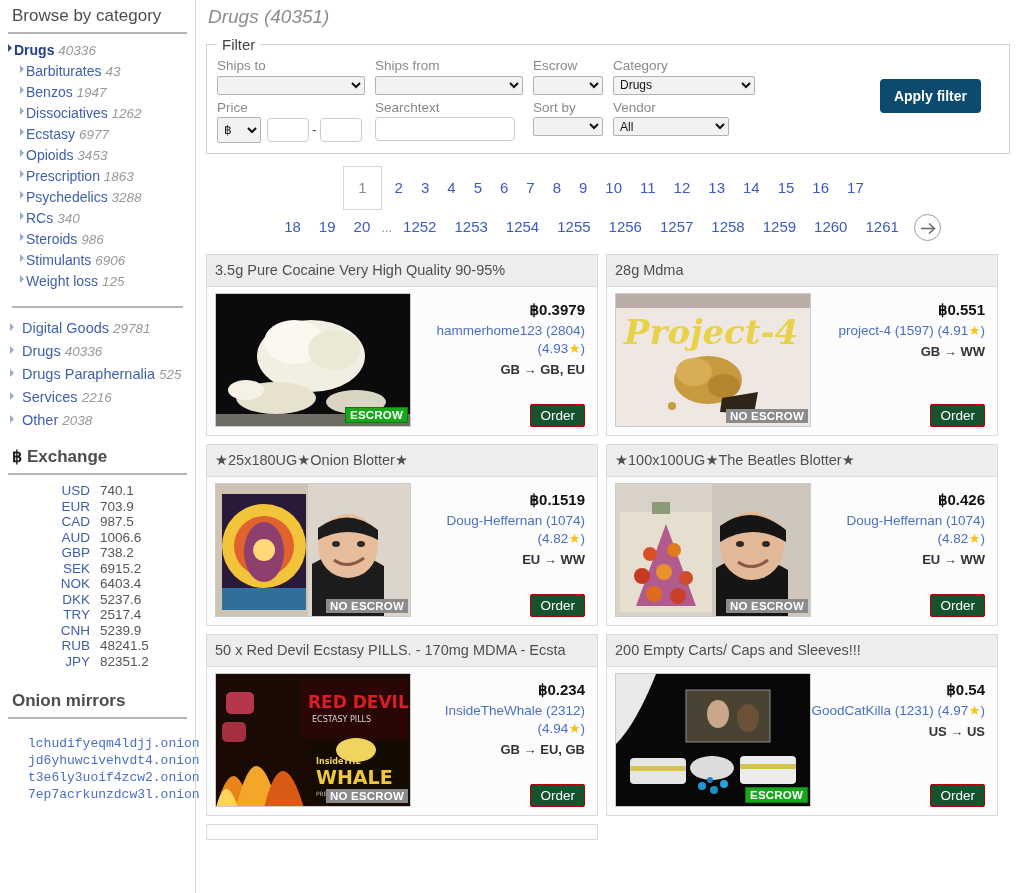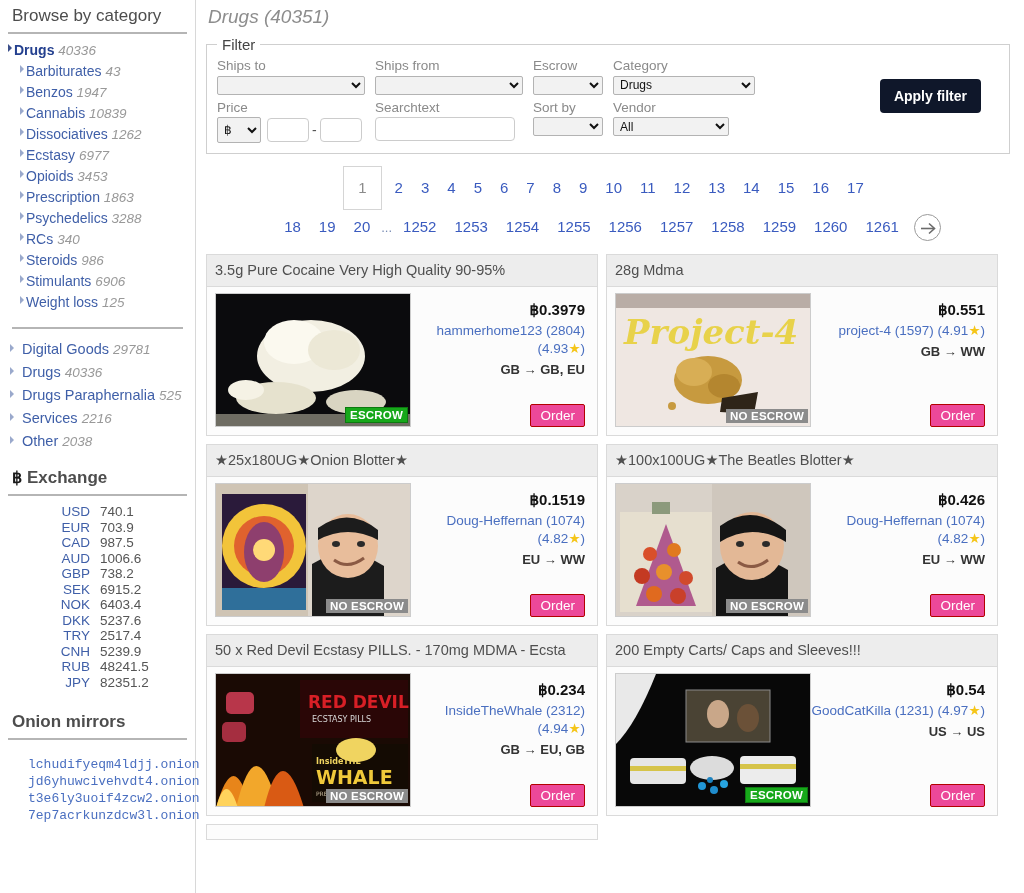--- a/index.html
+++ b/index.html
@@ -127,21 +127,21 @@
     height: 24px;
     border: 1px solid #cccccc;
     border-radius: 4px;
     background: #fff;
     padding: 0 4px;
   }
   .row2 { margin-top: 4px; }
   .dash { color: #555; padding: 0 3px; font-size: 14px; }
   .apply-btn {
     border: none;
-    background: #0f172a;
+    background: #0c4a6e;
     color: #fff;
     font-weight: bold;
     font-size: 14px;
     padding: 9px 14px;
     border-radius: 4px;
     cursor: pointer;
     font-family: "Liberation Sans", sans-serif;
   }
 
   
@@ -218,42 +218,41 @@
   }
   .price { font-size: 15px; font-weight: bold; color: #111; margin-top: 8px; }
   .price .bsym { font-weight: bold; }
   .vendor { font-size: 13.5px; color: #4a6fc0; margin-top: 3px; line-height: 18px; }
   .vendor a { color: #4a6fc0; text-decoration: none; }
   .star { color: #f5c518; }
   .ship { font-size: 13px; font-weight: bold; color: #333; margin-top: 4px; }
   .order-wrap { margin-top: auto; }
   .order-btn {
     display: inline-block;
-    background: #ec4899;
+    background: #14532d;
     color: #fff;
     font-size: 13.5px;
     padding: 3px 9px;
     border: 1px solid #b30000;
     border-radius: 2px;
     cursor: pointer;
   }
   .card.partial { height: 16px; overflow: hidden; }
 </style>
 </head>
 <body>
 
 <div class="page">
 
   <aside class="sidebar">
     <h2 class="side-head">Browse by category</h2>
     <ul class="cat-list" id="cat-list">
         <li class="top"><span class="bullet"></span><a class="cat-link" href="#">Drugs</a> <span class="cat-count">40336</span></li>
         <li class="sub"><span class="bullet"></span><a class="cat-link" href="#">Barbiturates</a> <span class="cat-count">43</span></li>
         <li class="sub"><span class="bullet"></span><a class="cat-link" href="#">Benzos</a> <span class="cat-count">1947</span></li>
-        <li class="sub"><span class="bullet"></span><a class="cat-link" href="#">Cannabis</a> <span class="cat-count">10839</span></li>
         <li class="sub"><span class="bullet"></span><a class="cat-link" href="#">Dissociatives</a> <span class="cat-count">1262</span></li>
         <li class="sub"><span class="bullet"></span><a class="cat-link" href="#">Ecstasy</a> <span class="cat-count">6977</span></li>
         <li class="sub"><span class="bullet"></span><a class="cat-link" href="#">Opioids</a> <span class="cat-count">3453</span></li>
         <li class="sub"><span class="bullet"></span><a class="cat-link" href="#">Prescription</a> <span class="cat-count">1863</span></li>
         <li class="sub"><span class="bullet"></span><a class="cat-link" href="#">Psychedelics</a> <span class="cat-count">3288</span></li>
         <li class="sub"><span class="bullet"></span><a class="cat-link" href="#">RCs</a> <span class="cat-count">340</span></li>
         <li class="sub"><span class="bullet"></span><a class="cat-link" href="#">Steroids</a> <span class="cat-count">986</span></li>
         <li class="sub"><span class="bullet"></span><a class="cat-link" href="#">Stimulants</a> <span class="cat-count">6906</span></li>
         <li class="sub"><span class="bullet"></span><a class="cat-link" href="#">Weight loss</a> <span class="cat-count">125</span></li>
       </ul>

